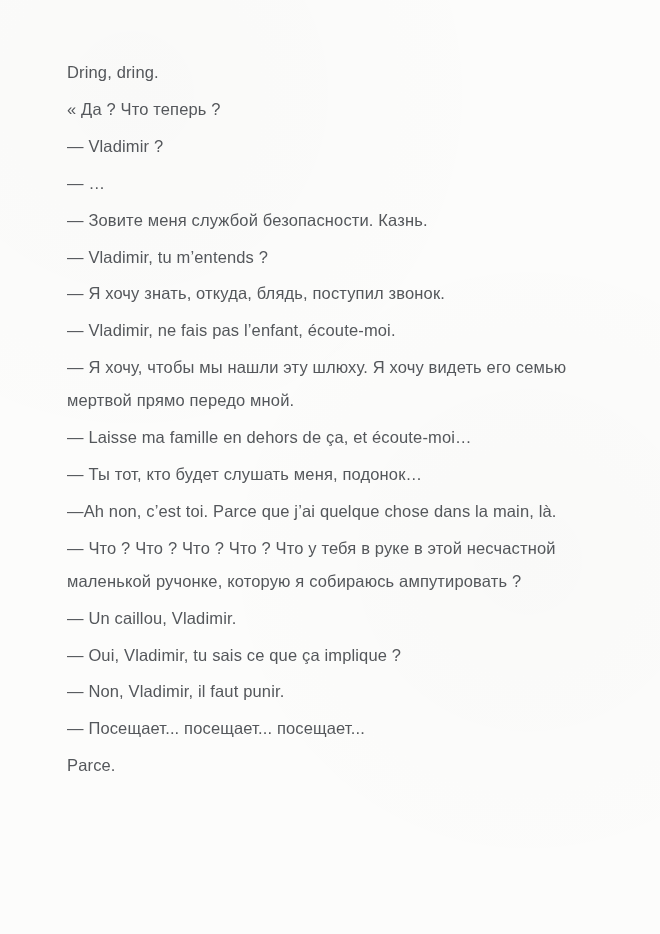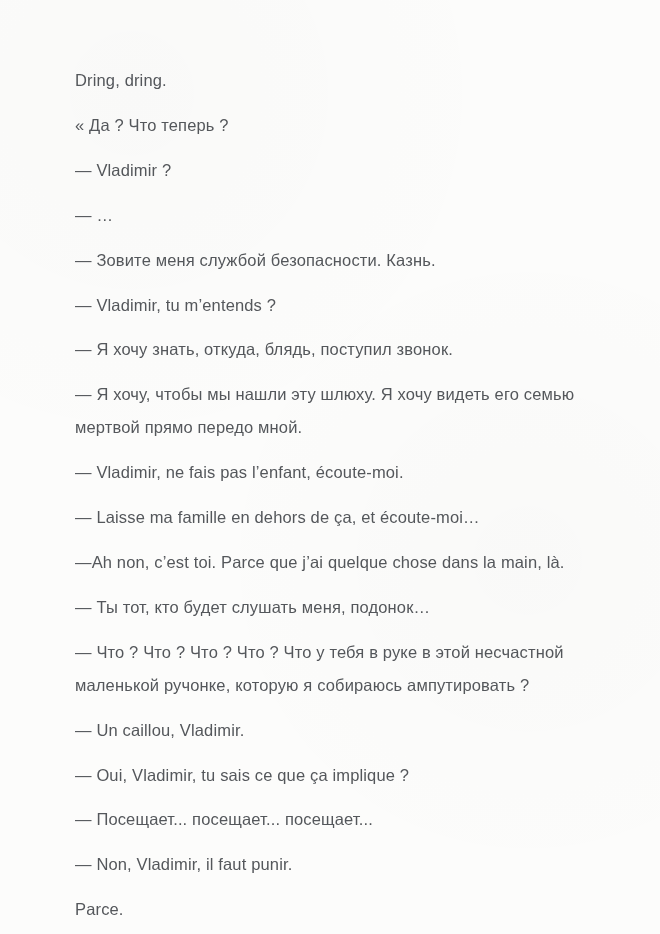--- a/index.html
+++ b/index.html
@@ -18,46 +18,46 @@
     width: 660px;
     height: 934px;
     background:
       radial-gradient(circle at 20% 10%, rgba(0,0,0,0.012), transparent 40%),
       radial-gradient(circle at 80% 60%, rgba(0,0,0,0.010), transparent 45%),
       #fcfcfb;
     box-sizing: border-box;
     padding: 52px 58px 0 63px;
   }
   .text-block p {
-    margin: 12px;
+    margin: 4px;
     font-size: 16.5px;
     line-height: 32.9px;
     letter-spacing: 0.15px;
     color: #54575b;
     font-weight: 400;
     -webkit-font-smoothing: antialiased;
   }
 </style>
 </head>
 <body>
 
 <div class="page">
   <div class="text-block">
     <p>Dring, dring.</p>
     <p>« Да ? Что теперь ?</p>
     <p>— Vladimir ?</p>
     <p>— …</p>
     <p>— Зовите меня службой безопасности. Казнь.</p>
     <p>— Vladimir, tu m’entends ?</p>
     <p>— Я хочу знать, откуда, блядь, поступил звонок.</p>
+    <p>— Vladimir, ne fais pas l’enfant, écoute-moi.</p>
     <p>— Я хочу, чтобы мы нашли эту шлюху. Я хочу видеть его семью мертвой прямо передо мной.</p>
-    <p>— Vladimir, ne fais pas l’enfant, écoute-moi.</p>
     <p>— Laisse ma famille en dehors de ça, et écoute-moi…</p>
+    <p>— Ты тот, кто будет слушать меня, подонок…</p>
     <p>—Ah non, c’est toi. Parce que j’ai quelque chose dans la main, là.</p>
-    <p>— Ты тот, кто будет слушать меня, подонок…</p>
     <p>— Что ? Что ? Что ? Что ? Что у тебя в руке в этой несчастной маленькой ручонке, которую я собираюсь ампутировать ?</p>
     <p>— Un caillou, Vladimir.</p>
     <p>— Oui, Vladimir, tu sais ce que ça implique ?</p>
+    <p>— Non, Vladimir, il faut punir.</p>
     <p>— Посещает... посещает... посещает...</p>
-    <p>— Non, Vladimir, il faut punir.</p>
     <p>Parce.</p>
   </div>
 </div>
 
 </body></html>

